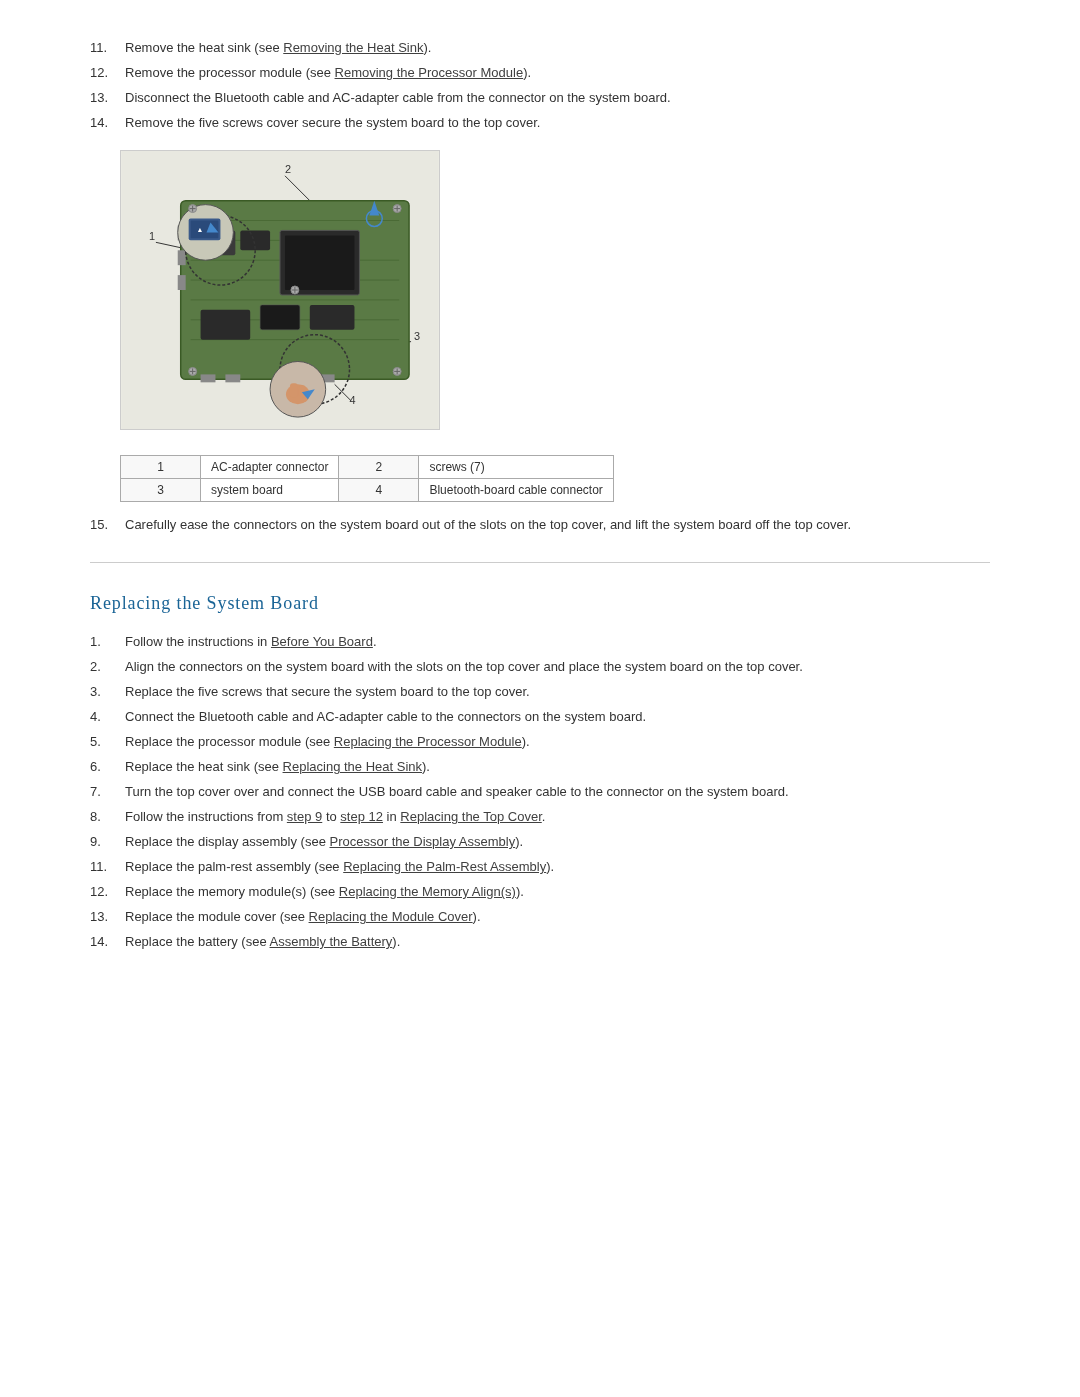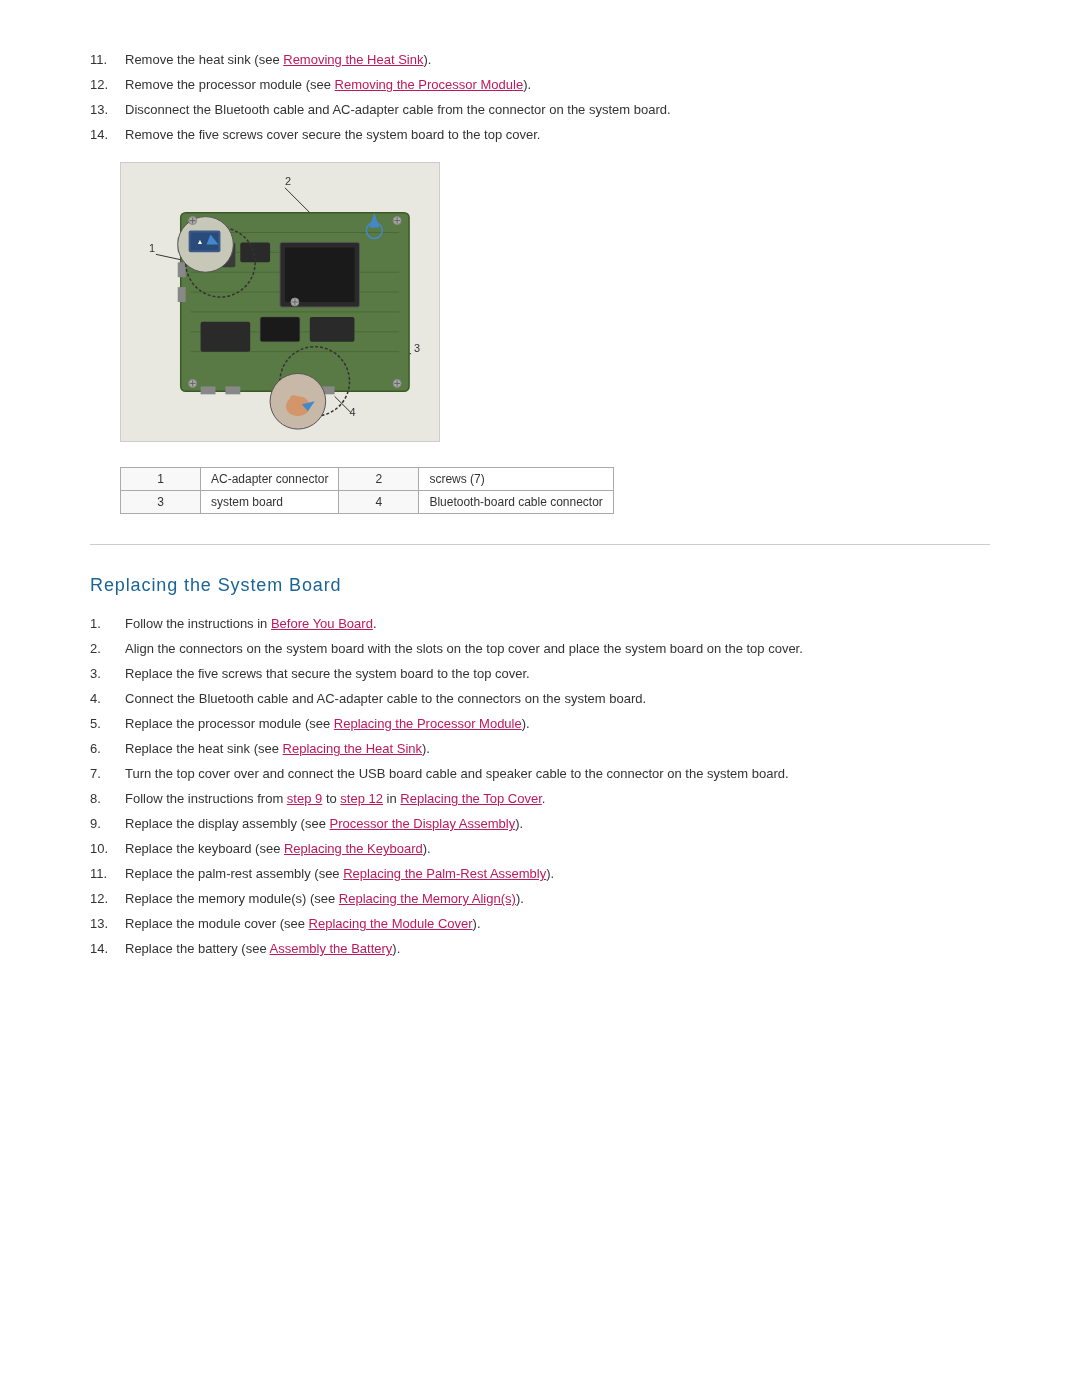--- a/index.html
+++ b/index.html
@@ -12,25 +12,25 @@
       background: #ffffff;
       font-family: Arial, Helvetica, sans-serif;
       font-size: 13px;
       color: #333333;
       padding: 40px 60px;
       max-width: 1080px;
     }
 
     .content-area {
       max-width: 900px;
-      margin: 12px auto;
+      margin: 0 auto;
     }
 
     a {
-      color: #be185d;
+      color: #404040;
       text-decoration: underline;
       cursor: pointer;
     }
 
     .diagram-container {
       margin: 20px 0 25px 30px;
       display: flex;
       align-items: center;
       justify-content: flex-start;
     }
@@ -68,21 +68,21 @@
       background: #f8f8f8;
     }
 
     .divider {
       border: none;
       border-top: 1px solid #cccccc;
       margin: 30px 0;
     }
 
     .section-title {
-      font-family: Liberation Sans, sans-serif;
+      font-family: Liberation Serif, serif;
       font-size: 18px;
       color: #1a6496;
       font-weight: normal;
       letter-spacing: 0.05em;
       margin-bottom: 20px;
       margin-top: 10px;
     }
 
     .step-row {
       display: flex;
@@ -234,20 +234,26 @@
       </tr>
       <tr>
         <td class="num-cell">3</td>
         <td>system board</td>
         <td class="num-cell">4</td>
         <td>Bluetooth-board cable connector</td>
       </tr>
     </tbody>
   </table>
 
+  <div class="step-row">
+    <span class="step-num">15.</span>
+    <span class="step-content">
+      Carefully ease the connectors on the system board out of the slots on the top cover, and lift the system board off the top cover.
+    </span>
+  </div>
 
   <hr class="divider">
 
   <div>
     <h2 class="section-title">Replacing the System Board</h2>
 
     <div>
 
       <div class="step-row">
         <span class="step-num">1.</span>
@@ -305,26 +311,20 @@
         </span>
       </div>
 
       <div class="step-row">
         <span class="step-num">9.</span>
         <span class="step-content">
           Replace the display assembly (see <a href="#replacing-display">Processor the Display Assembly</a>).
         </span>
       </div>
 
-      <div class="step-row">
-        <span class="step-num">10.</span>
-        <span class="step-content">
-          Replace the keyboard (see <a href="#replacing-keyboard">Replacing the Keyboard</a>).
-        </span>
-      </div>
 
       <div class="step-row">
         <span class="step-num">11.</span>
         <span class="step-content">
           Replace the palm-rest assembly (see <a href="#replacing-palmrest">Replacing the Palm-Rest Assembly</a>).
         </span>
       </div>
 
       <div class="step-row">
         <span class="step-num">12.</span>

